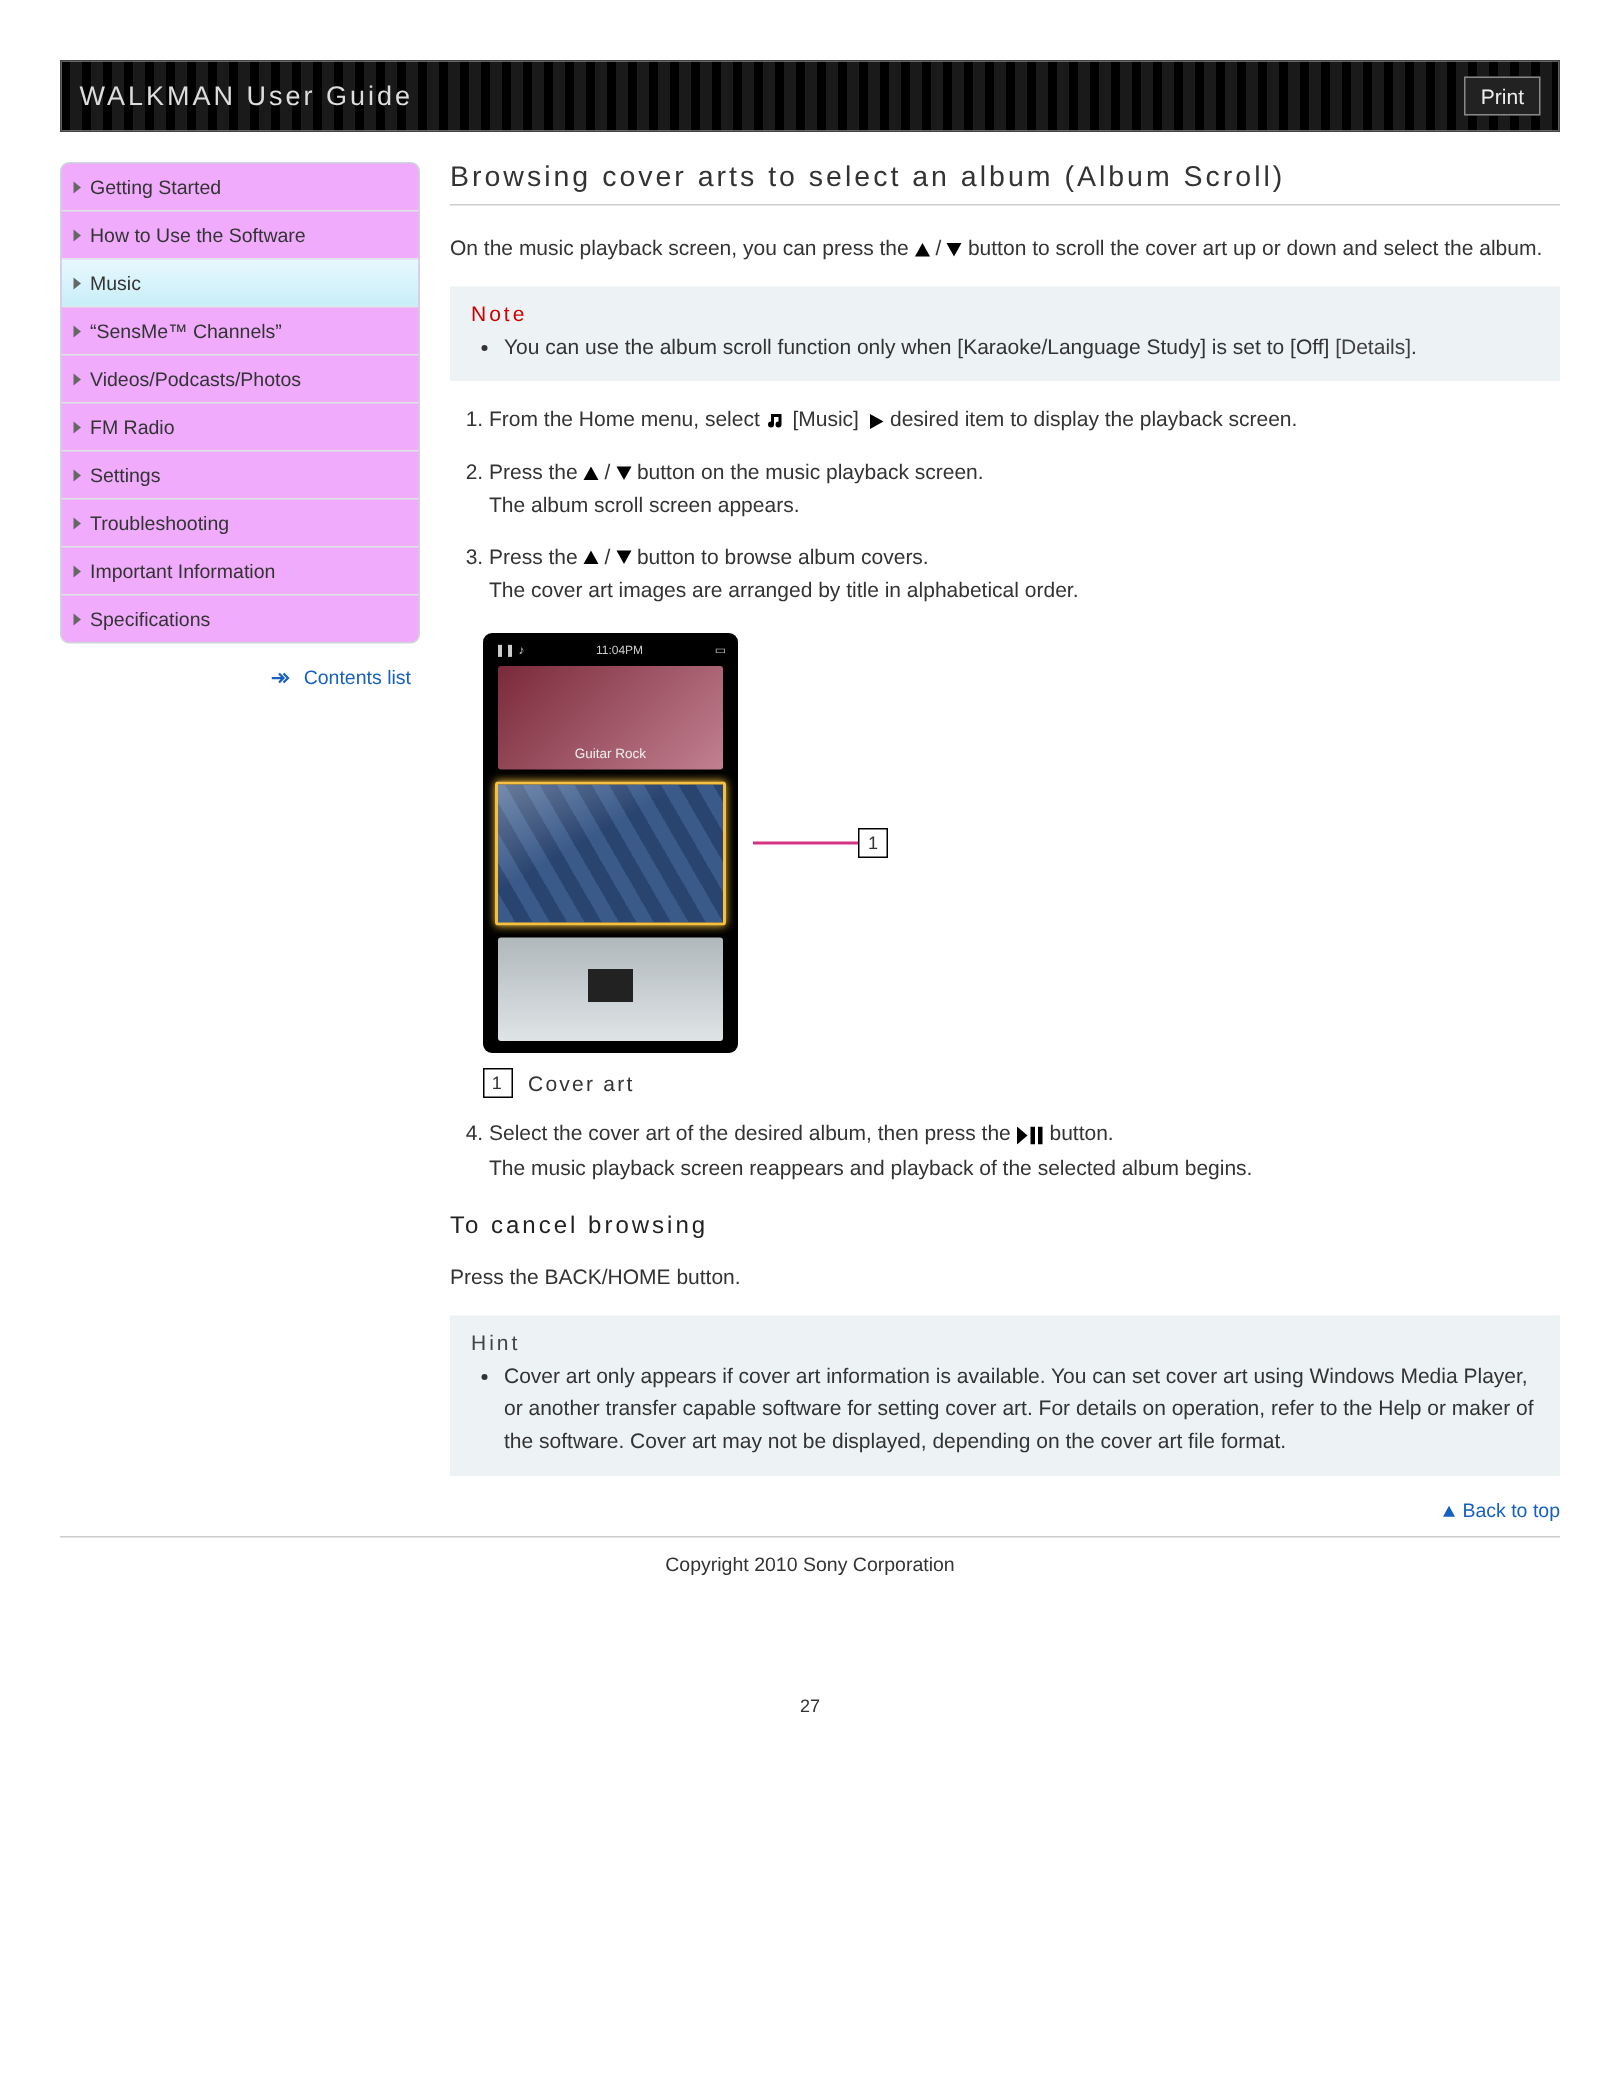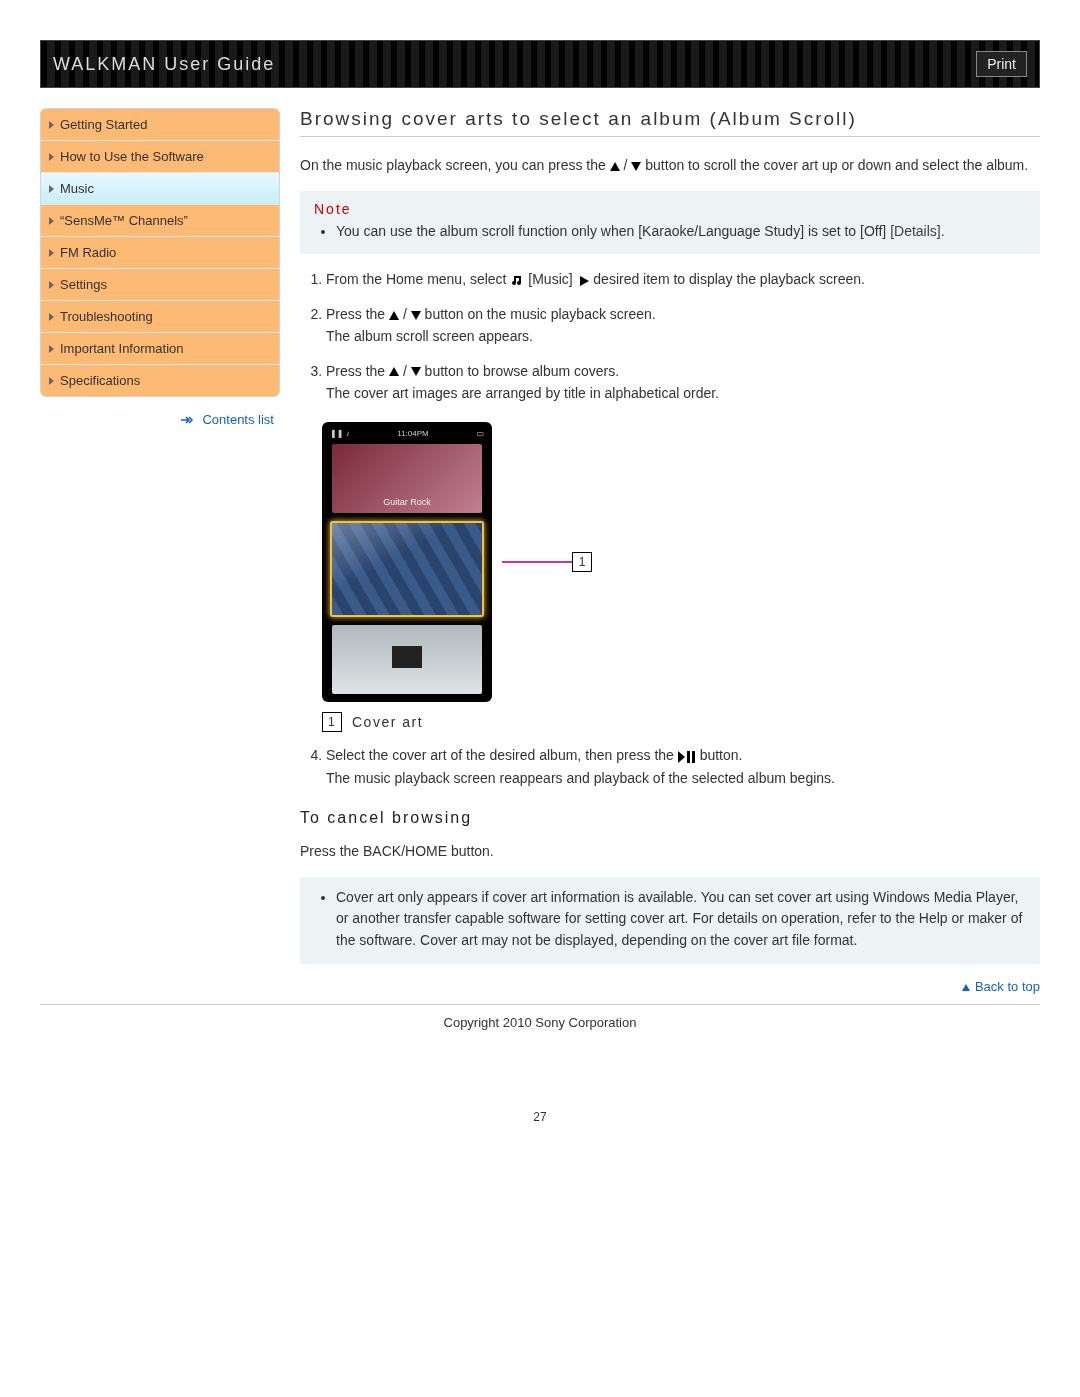--- a/index.html
+++ b/index.html
@@ -45,21 +45,21 @@
     gap: 20px;
   }
   .sidebar {
     width: 240px;
     flex-shrink: 0;
   }
   .nav-box {
     border: 1px solid #cdd6dc;
     border-radius: 6px;
     overflow: hidden;
-    background: #fdba74;
+    background: #f0abfc;
   }
   .nav-item {
     padding: 8px 10px 8px 8px;
     border-bottom: 1px solid #e0e6ea;
     font-size: 13px;
     color: #333;
     cursor: pointer;
     display: flex;
     align-items: center;
     gap: 6px;
@@ -283,20 +283,24 @@
           <span class="nav-caret"></span>
           <span>How to Use the Software</span>
         </div>
         <div class="nav-item active">
           <span class="nav-caret"></span>
           <span>Music</span>
         </div>
         <div class="nav-item">
           <span class="nav-caret"></span>
           <span>“SensMe™ Channels”</span>
+        </div>
+        <div class="nav-item">
+          <span class="nav-caret"></span>
+          <span>Videos/Podcasts/Photos</span>
         </div>
         <div class="nav-item">
           <span class="nav-caret"></span>
           <span>FM Radio</span>
         </div>
         <div class="nav-item">
           <span class="nav-caret"></span>
           <span>Settings</span>
         </div>
         <div class="nav-item">
@@ -409,20 +413,21 @@
           </span>
           <span> button.</span><br>
           <span>The music playback screen reappears and playback of the selected album begins.</span>
         </li>
       </ol>
 
       <h2 class="sub-heading">To cancel browsing</h2>
       <p class="body-text">Press the BACK/HOME button.</p>
 
       <div class="hint-box">
+        <div class="hint-title">Hint</div>
         <ul>
           <li>Cover art only appears if cover art information is available. You can set cover art using Windows Media Player, or another transfer capable software for setting cover art. For details on operation, refer to the Help or maker of the software. Cover art may not be displayed, depending on the cover art file format.</li>
         </ul>
       </div>
 
       <div class="back-to-top">
         <span class="tri-up" style="border-bottom-color:#1560c0; transform:scale(0.8);"></span>
         <a>Back to top</a>
       </div>
     </main>

